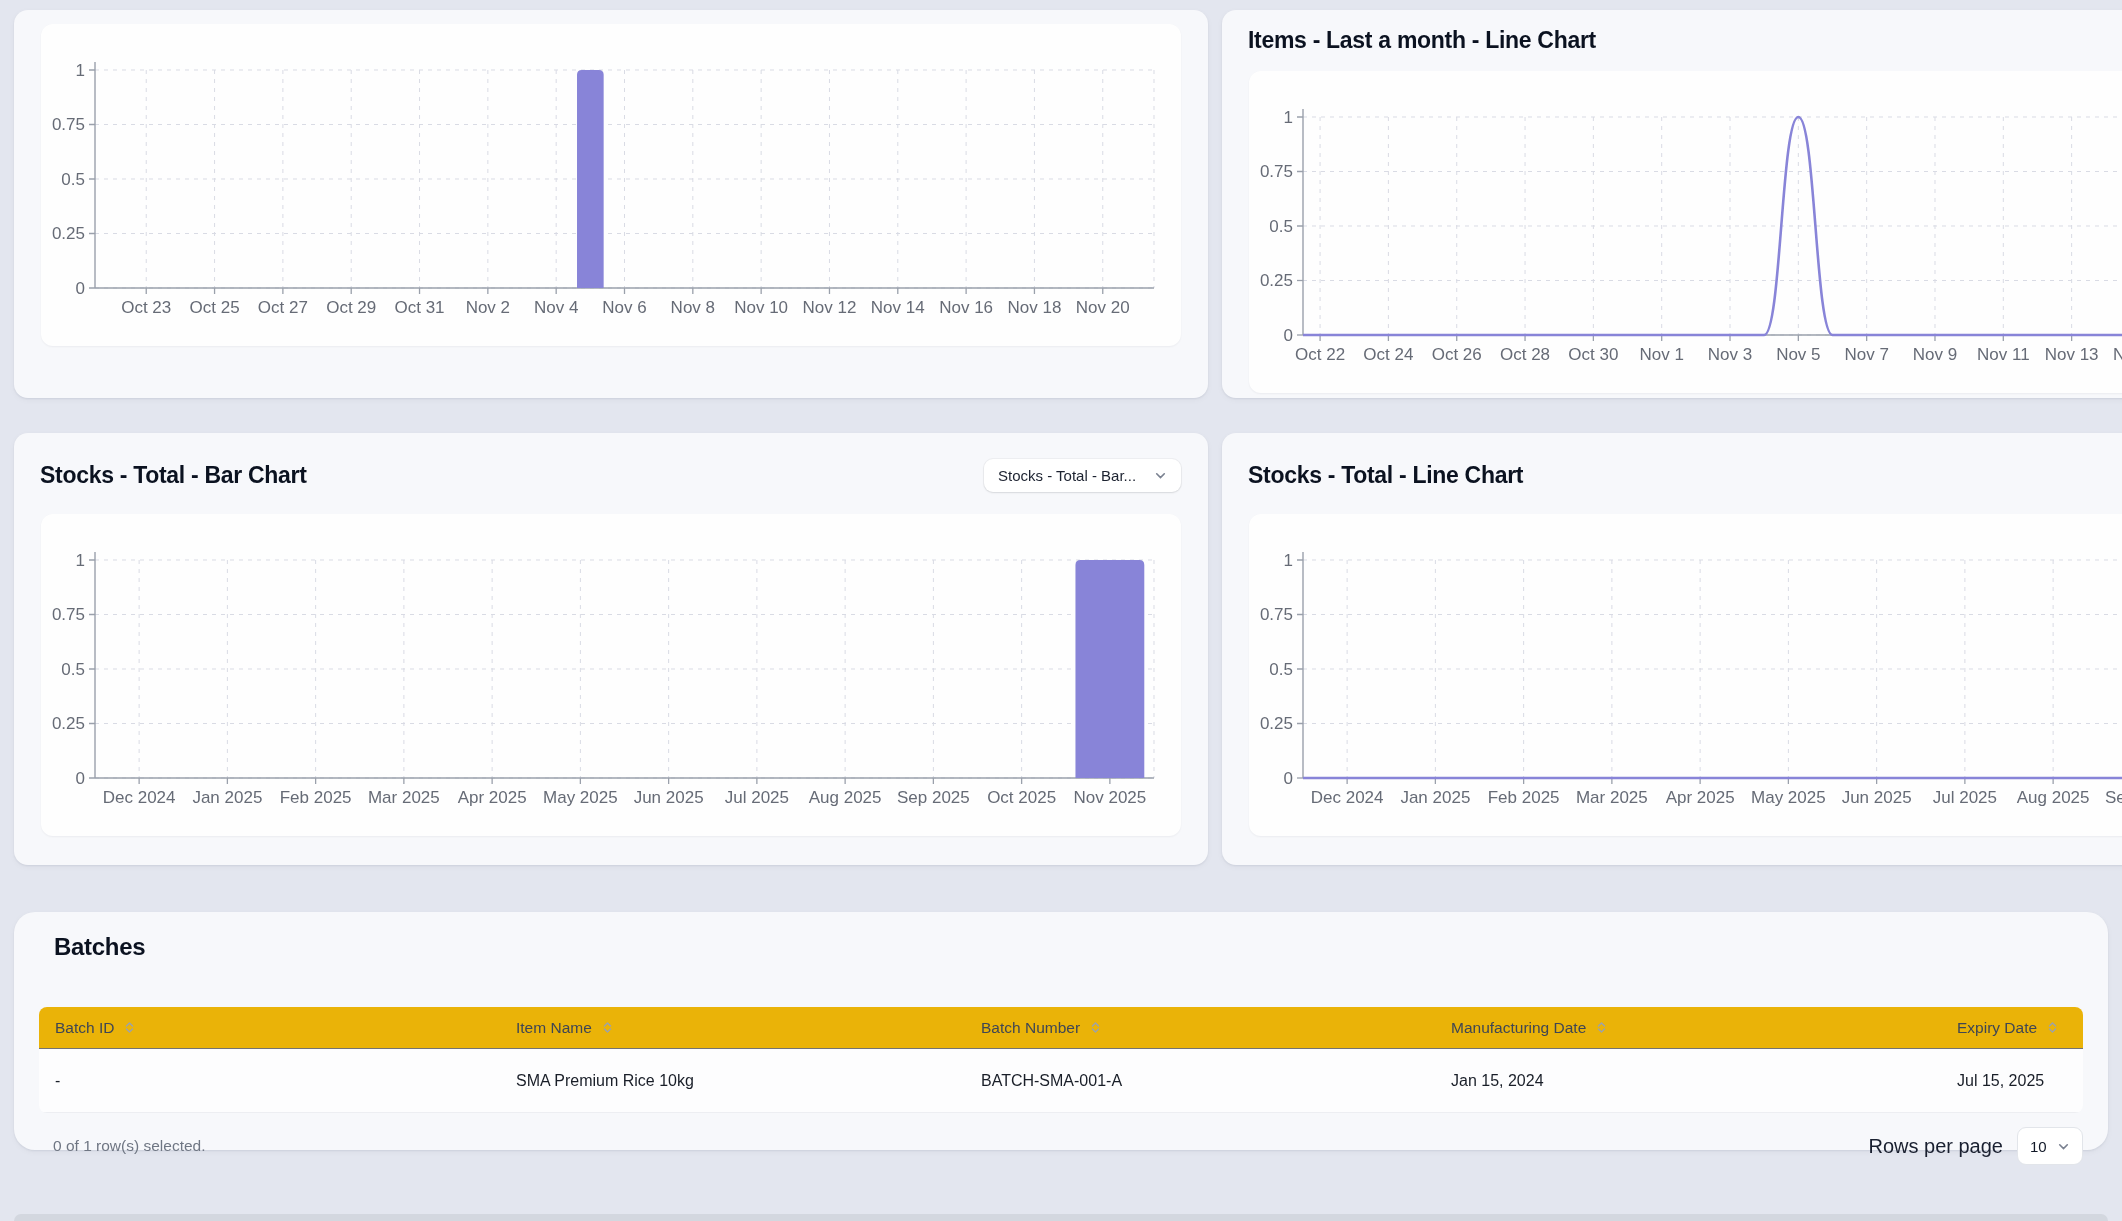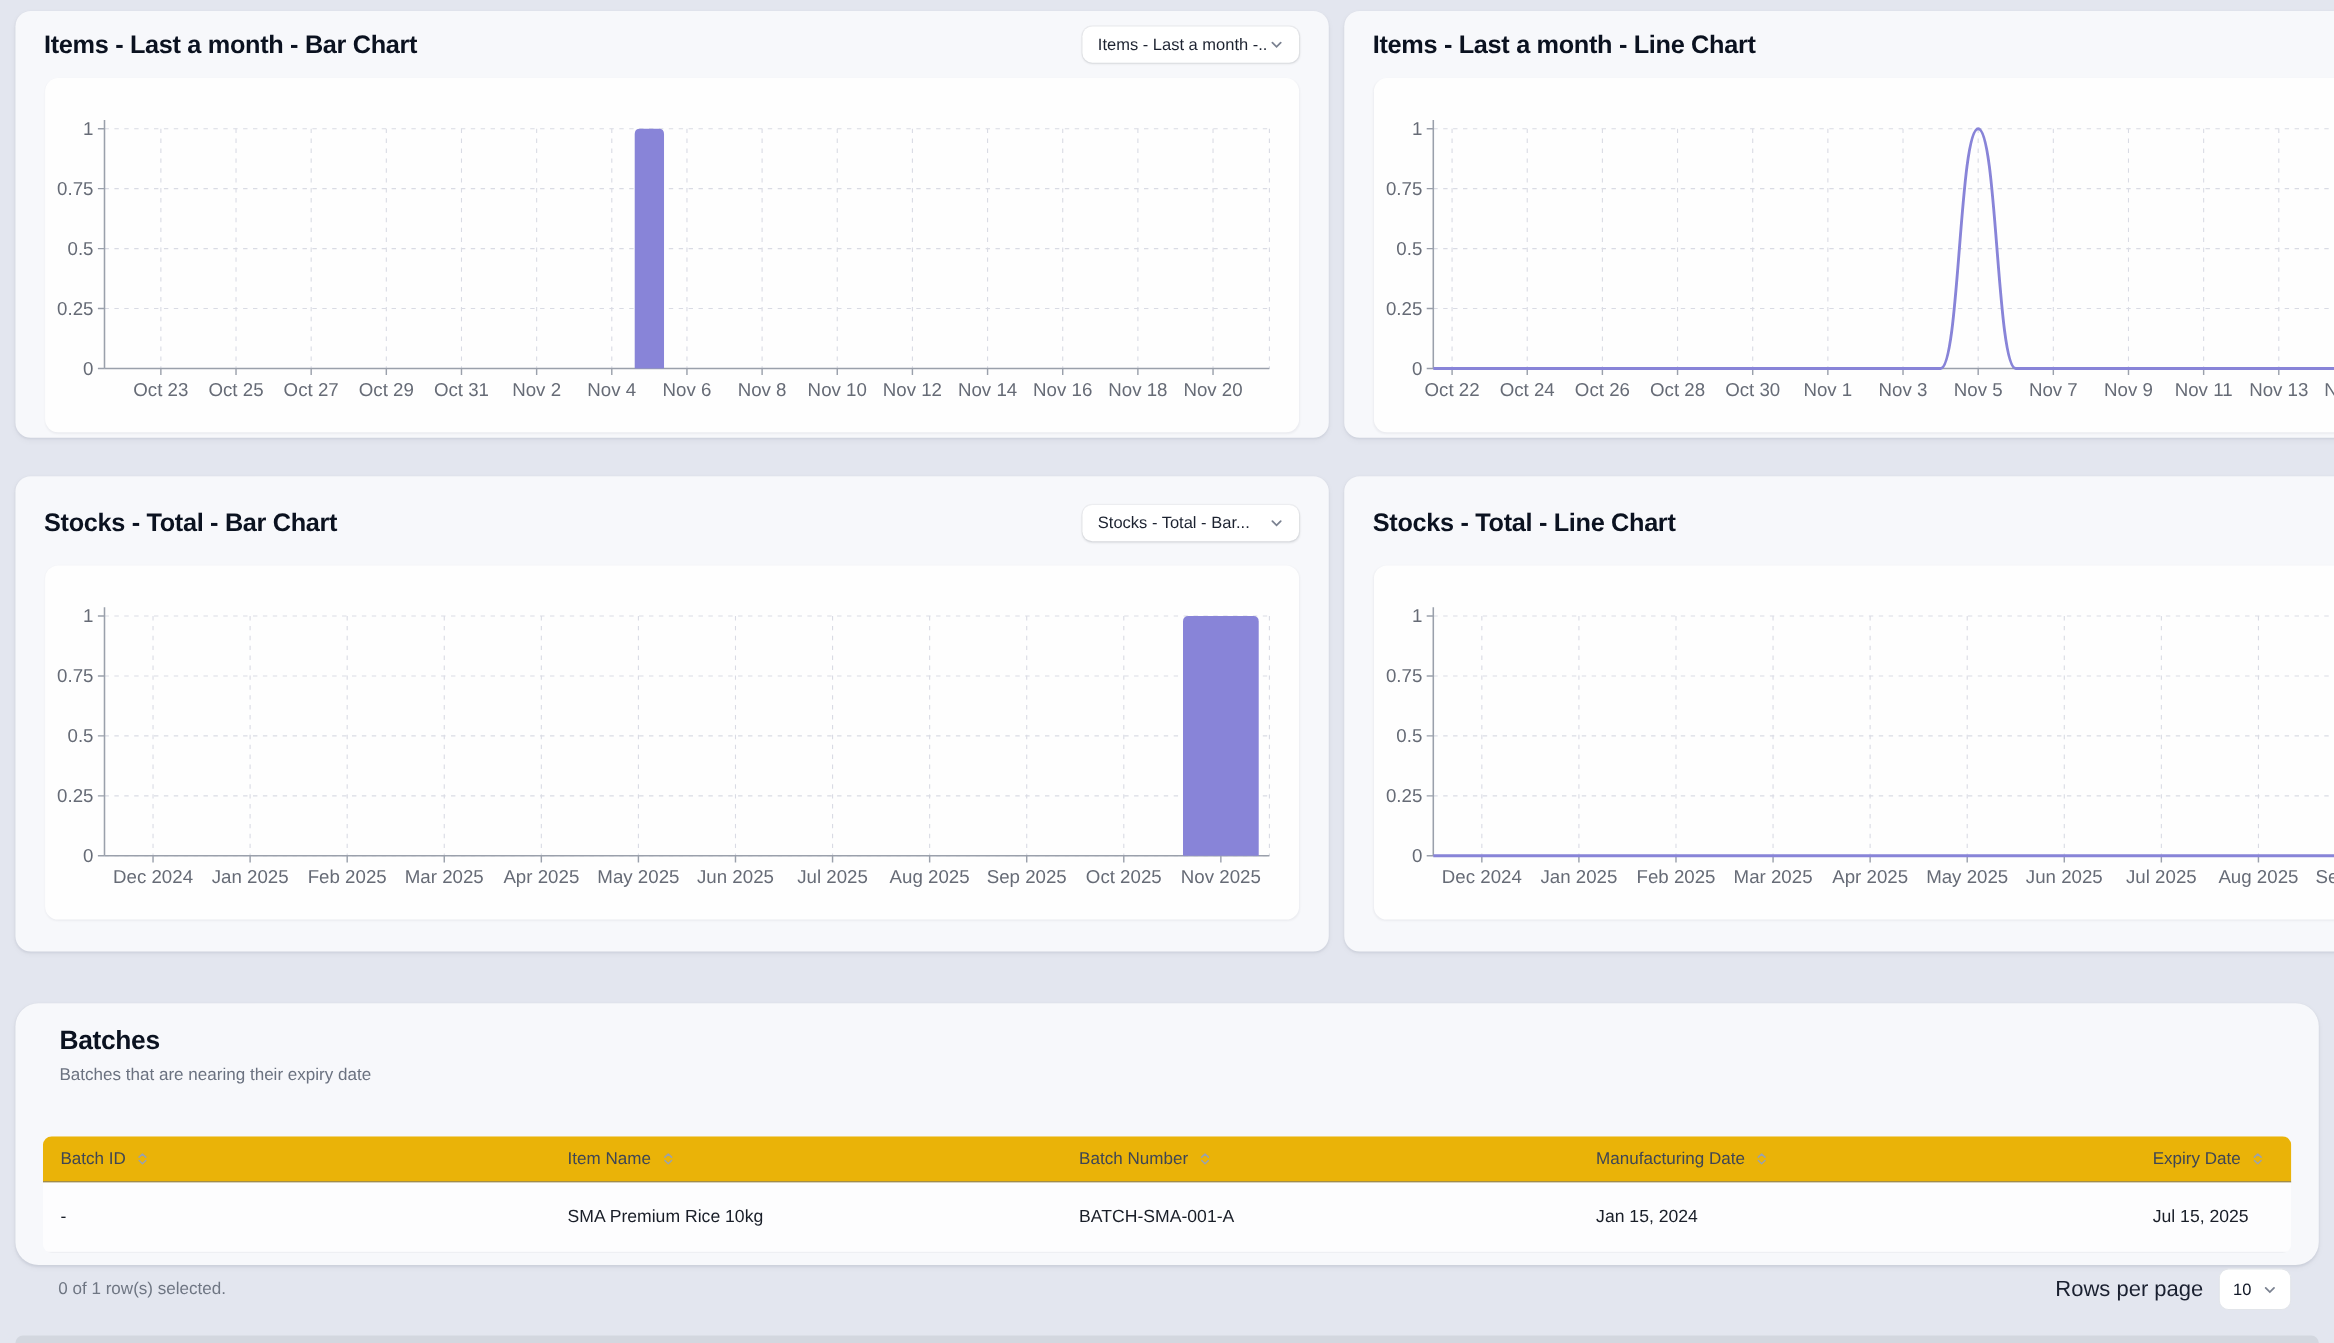--- a/index.html
+++ b/index.html
@@ -69,29 +69,20 @@
     position:absolute;left:14px;top:1214px;width:2094px;height:7px;
     background:#d3d7df;border-radius:8px 8px 0 0;
   }
 </style>
 </head>
 <body>
 
 <div class="page">
 
   <section class="card chart-card row1 col1">
-    <div class="card-head">
-      <h2 class="card-title">Items - Last a month - Bar Chart</h2>
-      <button class="select-btn">
-        <span>Items - Last a month -..</span>
-        <svg width="13" height="13" viewBox="0 0 12 12">
-          <path d="M2.5 4.4 L6 7.9 L9.5 4.4" fill="none" stroke="#7a8190" stroke-width="1.5" stroke-linecap="round"></path>
-        </svg>
-      </button>
-    </div>
     <div class="panel">
       <div class="chart"><svg viewBox="0 0 1140 322" width="1140" height="322">
             <line x1="54" y1="264" x2="1113" y2="264" stroke="#d9dbe4" stroke-dasharray="4 5"></line>
             <line x1="48" y1="264" x2="54" y2="264" stroke="#9aa0ab" stroke-width="1.3"></line>
             <text x="44" y="269.5" text-anchor="end" font-size="17" fill="#666b76">0</text>
             <line x1="54" y1="209.5" x2="1113" y2="209.5" stroke="#d9dbe4" stroke-dasharray="4 5"></line>
             <line x1="48" y1="209.5" x2="54" y2="209.5" stroke="#9aa0ab" stroke-width="1.3"></line>
             <text x="44" y="215" text-anchor="end" font-size="17" fill="#666b76">0.25</text>
             <line x1="54" y1="155" x2="1113" y2="155" stroke="#d9dbe4" stroke-dasharray="4 5"></line>
             <line x1="48" y1="155" x2="54" y2="155" stroke="#9aa0ab" stroke-width="1.3"></line>
@@ -363,21 +354,20 @@
             <line x1="1113" y1="46" x2="1113" y2="264" stroke="#d9dbe4" stroke-dasharray="4 5"></line>
             <line x1="54" y1="264" x2="1113" y2="264" stroke="#9aa0ab" stroke-width="1.4"></line>
             <line x1="54" y1="38" x2="54" y2="264" stroke="#9aa0ab" stroke-width="1.4"></line>
             <path d="M54 264 L98.125 264 L186.375 264 L274.625 264 L362.875 264 L451.125 264 L539.375 264 L627.625 264 L715.875 264 L804.125 264 L892.375 264 L980.625 264 C1024.75 264 1024.75 46 1068.875 46 L1113 46" fill="none" stroke="#8884d8" stroke-width="2.6"></path>
           </svg></div>
     </div>
   </section>
 
   <section class="card batches-card">
     <h2 class="batches-title">Batches</h2>
-    <p class="batches-subtitle">Batches that are nearing their expiry date</p>
     <div class="btable">
       <div class="tr thead">
           <div class="th">
             <span>Batch ID</span>
             <svg width="13" height="13" viewBox="0 0 12 12">
               <path d="M3.2 4.6 L6 1.9 L8.8 4.6" fill="none" stroke="#9aa2ae" stroke-width="1.3" stroke-linecap="round" stroke-linejoin="round"></path>
               <path d="M3.2 7.4 L6 10.1 L8.8 7.4" fill="none" stroke="#9aa2ae" stroke-width="1.3" stroke-linecap="round" stroke-linejoin="round"></path>
             </svg>
           </div>
           <div class="th">

